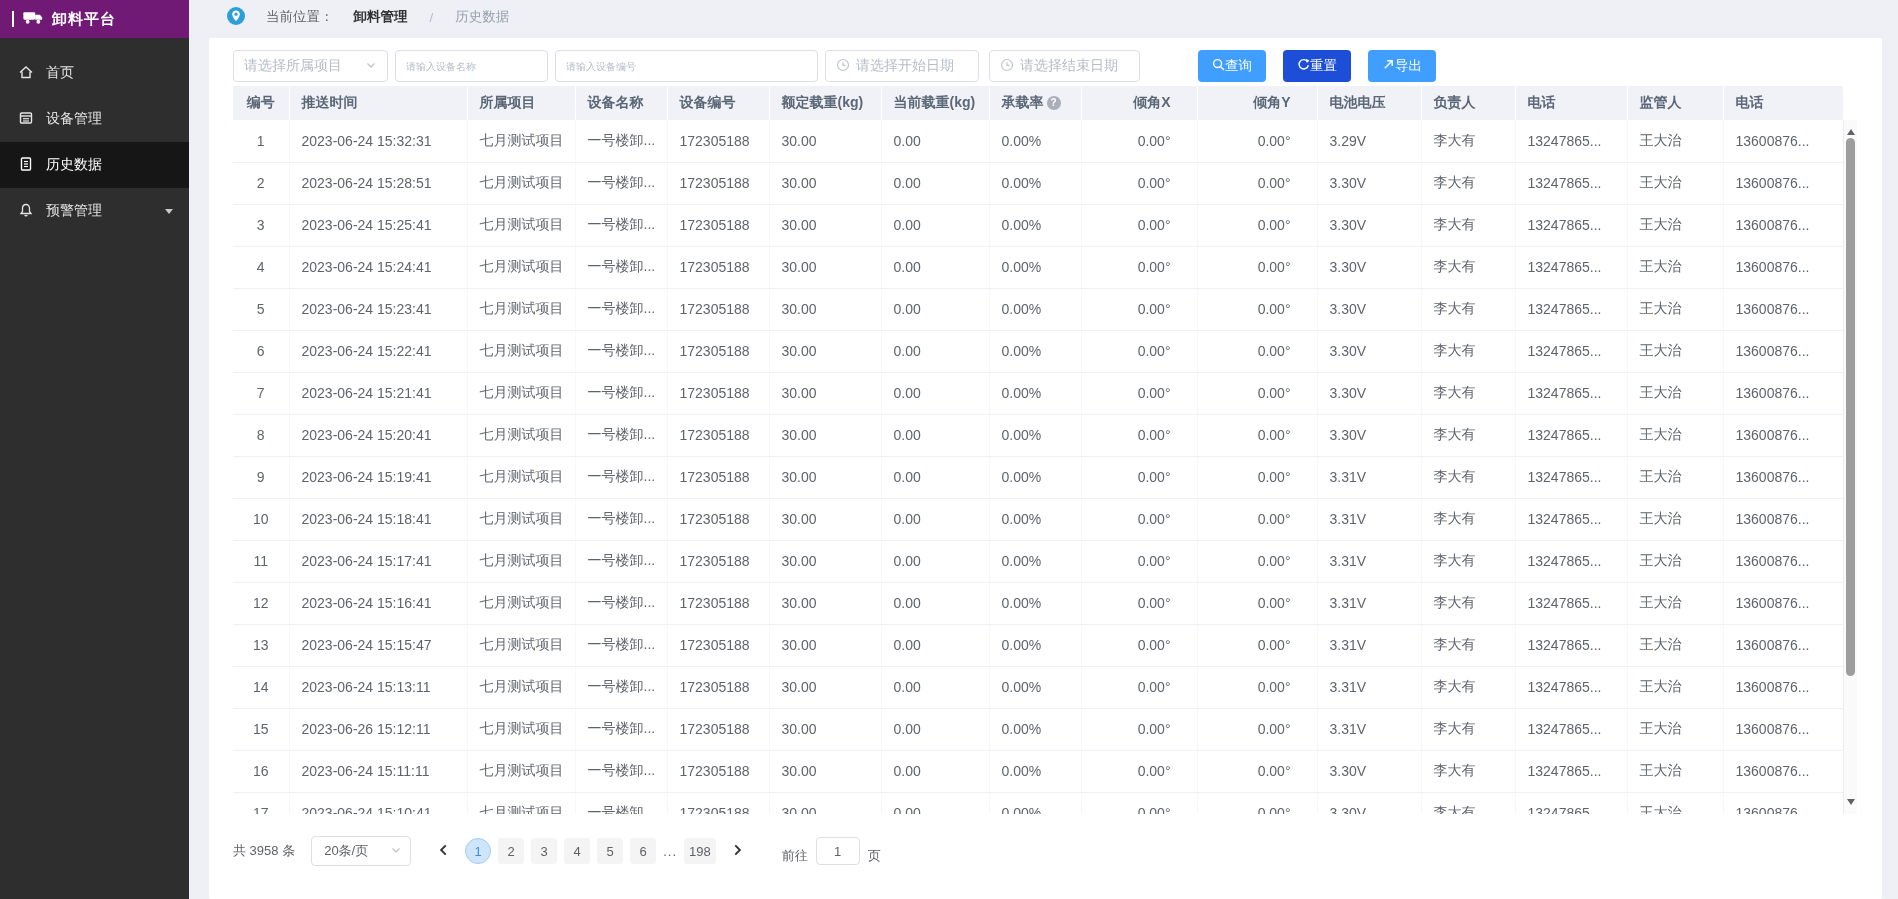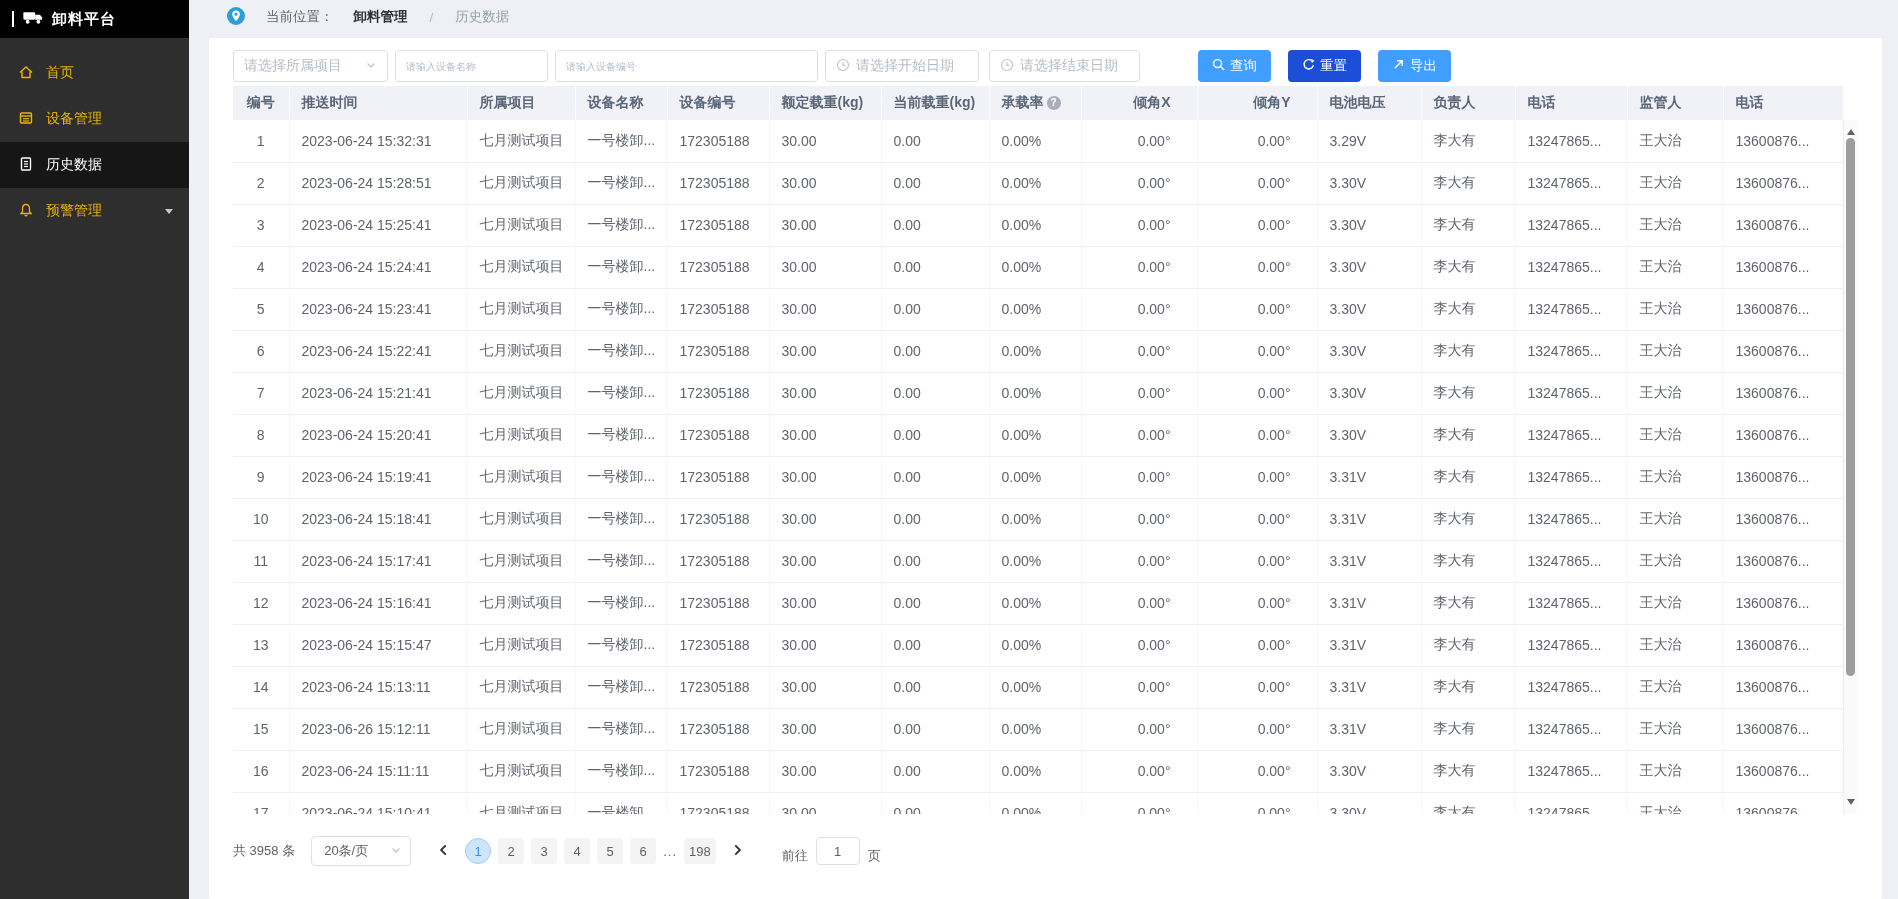--- a/index.html
+++ b/index.html
@@ -2,24 +2,24 @@
 <html><head>
 <meta charset="utf-8">
 <style>
   * { box-sizing: border-box; margin: 0; padding: 0; }
   html, body { width: 1898px; height: 899px; overflow: hidden; }
   body { font-family: "Liberation Sans", "DejaVu Sans", sans-serif; font-size: 14px; background: #eef0f5; color: #606266; }
   .app { display: flex; width: 100%; height: 100%; }
 
   
   .sidebar { width: 189px; flex: 0 0 189px; background: #2e2e2e; color: #d6d6d6; }
-  .logo { height: 38px; background: #000000; display: flex; align-items: center; padding-left: 12px; gap: 8px; color: #fff; font-weight: bold; font-size: 15px; letter-spacing: 1px; }
+  .logo { height: 38px; background: #701a75; display: flex; align-items: center; padding-left: 12px; gap: 8px; color: #fff; font-weight: bold; font-size: 15px; letter-spacing: 1px; }
   .logo-bar { width: 2px; height: 16px; background: #fff; }
   .menu { padding-top: 12px; }
-  .menu-item { height: 46px; display: flex; align-items: center; gap: 12px; padding-left: 18px; font-size: 14px; cursor: pointer; color: #eab308; }
+  .menu-item { height: 46px; display: flex; align-items: center; gap: 12px; padding-left: 18px; font-size: 14px; cursor: pointer; color: #e5e5e5; }
   .menu-item svg { flex: 0 0 16px; }
   .menu-item.active { background: #161616; color: #ffffff; }
   .caret-down { width: 0; height: 0; border: 4px solid transparent; border-top: 5px solid #c8c8c8; margin-left: auto; margin-right: 16px; margin-top: 5px; }
 
   
   .content { flex: 1; position: relative; }
   .breadcrumb-bar { height: 34px; display: flex; align-items: center; gap: 20px; padding-left: 37px; font-size: 13.5px; color: #606266; }
   .breadcrumb-bold { font-weight: bold; color: #303133; }
   .breadcrumb-sep { color: #b4bccc; margin: 0 2px; }
   .breadcrumb-current { color: #97a0aa; }
@@ -30,21 +30,21 @@
   .filters { display: flex; align-items: center; margin-top: 2px; }
   .f-box { height: 32px; border: 1px solid #dcdfe6; border-radius: 4px; display: flex; align-items: center; padding: 12px 10px; color: #b6bdc9; background: #fff; gap: 6px; }
   .f-box input { border: none; outline: none; width: 100%; font-size: 10px; font-family: inherit; color: #606266; }
   .f-box input::placeholder { color: #b6bdc9; }
   .sel-project { width: 155px; margin-right: 7px; justify-content: space-between; }
   .inp-name { width: 153px; margin-right: 7px; }
   .inp-no { width: 263px; margin-right: 7px; }
   .inp-start { width: 154px; margin-right: 10px; }
   .inp-end { width: 151px; }
   .btns { display: flex; gap: 17px; margin-left: 58px; }
-  .btn { height: 32px; padding: 16px 14px; border: none; border-radius: 4px; color: #fff; font-size: 13.5px; display: flex; align-items: center; gap: 5px; cursor: pointer; font-family: inherit; }
+  .btn { height: 32px; padding: 16px 14px; border: none; border-radius: 4px; color: #fff; font-size: 13.5px; display: flex; align-items: center; cursor: pointer; font-family: inherit; }
   .btn-primary { background: #409eff; }
   .btn-gray { background: #1d4ed8; }
 
   
   .table-wrap { position: relative; margin-top: 4px; width: 1624px; }
   .table-viewport { width: 1610px; height: 728px; overflow: hidden; }
   table { border-collapse: collapse; table-layout: fixed; width: 1610px; }
   thead th { background: #f0f2f7; height: 34px; font-size: 14px; font-weight: 600; color: #5b6777; text-align: left; padding: 0 12px; border-right: 1px solid #fff; white-space: nowrap; }
   thead th:last-child { border-right: none; }
   tbody td { height: 42px; padding: 0 12px; font-size: 14px; color: #5f646c; border-bottom: 1px solid #eef0f6; border-right: 1px solid #f5f7fa; white-space: nowrap; overflow: hidden; }

